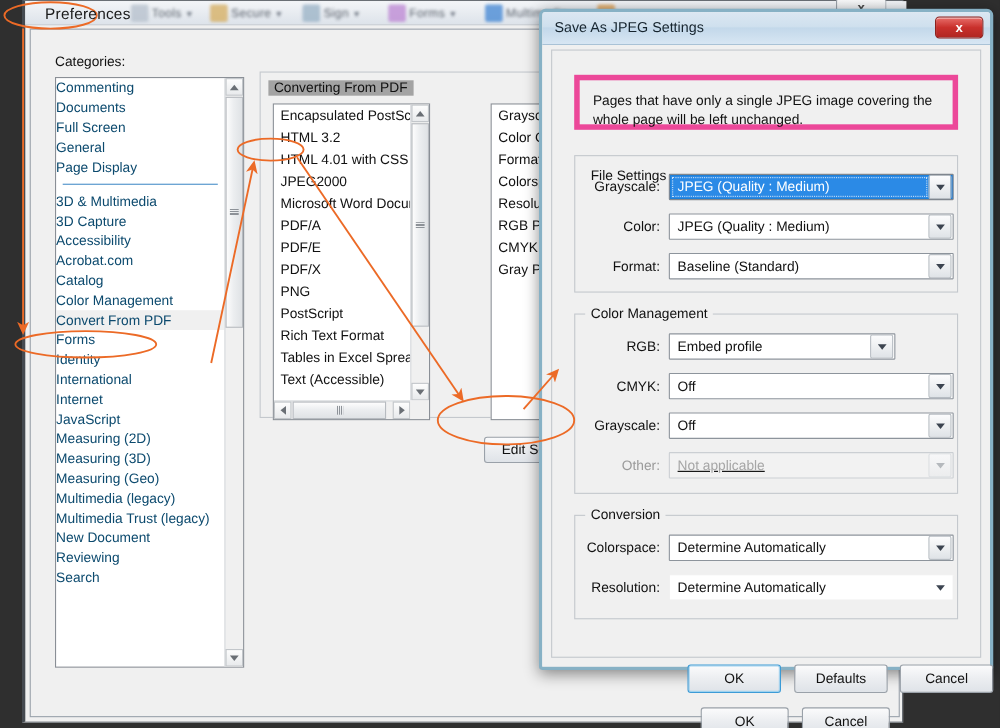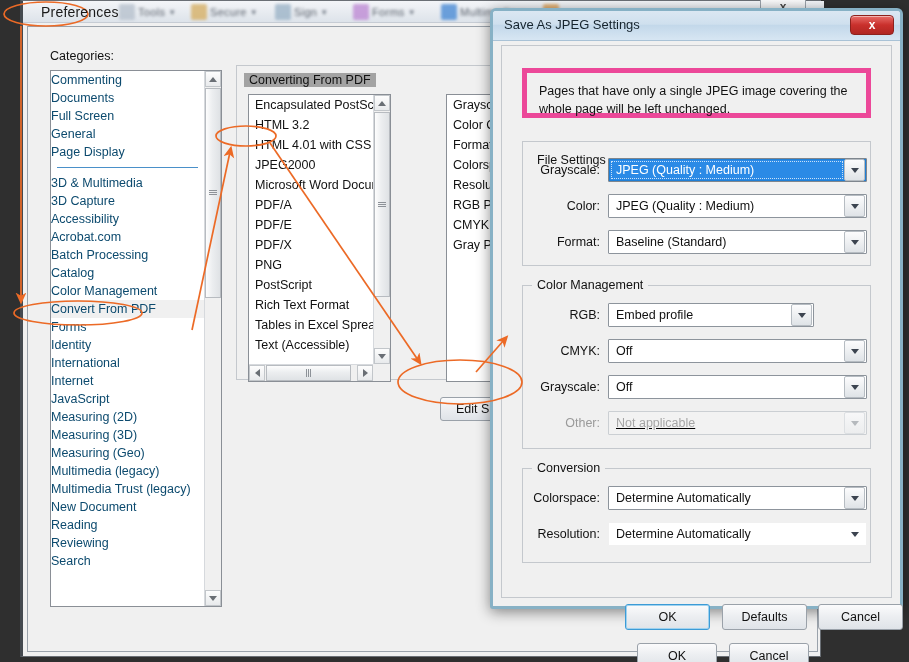--- a/index.html
+++ b/index.html
@@ -341,36 +341,34 @@
           <div class="cat-item">Commenting</div>
           <div class="cat-item">Documents</div>
           <div class="cat-item">Full Screen</div>
           <div class="cat-item">General</div>
           <div class="cat-item">Page Display</div>
           <div class="cat-sep"></div>
           <div class="cat-item">3D &amp; Multimedia</div>
           <div class="cat-item">3D Capture</div>
           <div class="cat-item">Accessibility</div>
           <div class="cat-item">Acrobat.com</div>
-          <div class="cat-item">Batch Processing</div>
           <div class="cat-item">Catalog</div>
           <div class="cat-item">Color Management</div>
           <div class="cat-item selected">Convert From PDF</div>
           <div class="cat-item">Forms</div>
           <div class="cat-item">Identity</div>
           <div class="cat-item">International</div>
           <div class="cat-item">Internet</div>
           <div class="cat-item">JavaScript</div>
           <div class="cat-item">Measuring (2D)</div>
           <div class="cat-item">Measuring (3D)</div>
           <div class="cat-item">Measuring (Geo)</div>
           <div class="cat-item">Multimedia (legacy)</div>
           <div class="cat-item">Multimedia Trust (legacy)</div>
           <div class="cat-item">New Document</div>
-          <div class="cat-item">Reading</div>
           <div class="cat-item">Reviewing</div>
           <div class="cat-item">Search</div>
         </div>
         <div class="vsb">
           <div class="vsb-up">
               <span class="arw arw-up"></span>
             </div>
           <div class="vsb-thumb" style="top:17px;height:210px;">
             <span class="vsb-grip" style="top:50%;margin-top:-3px;"></span>
           </div>

